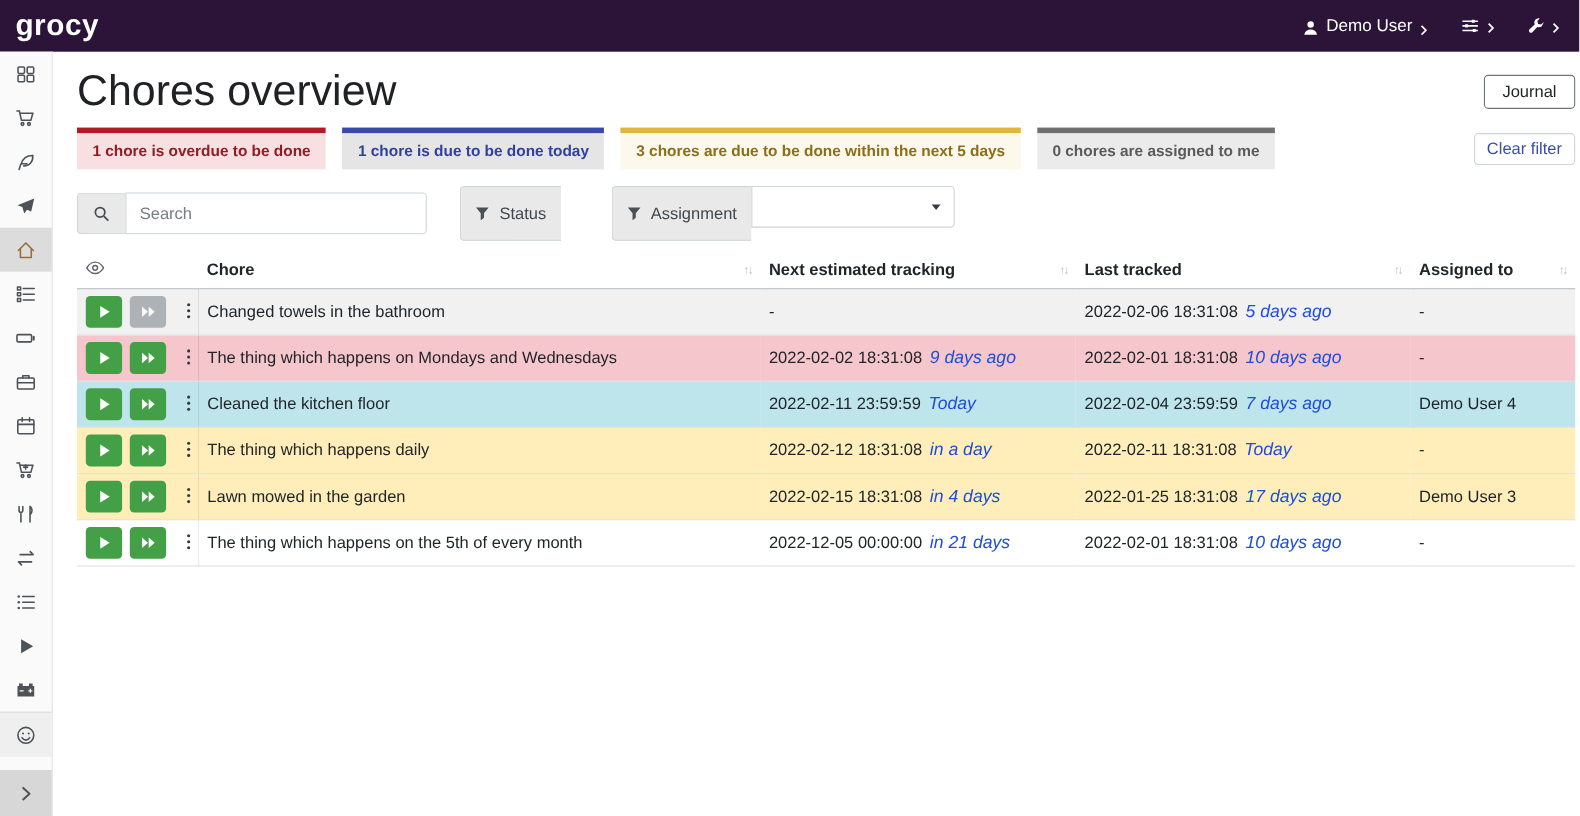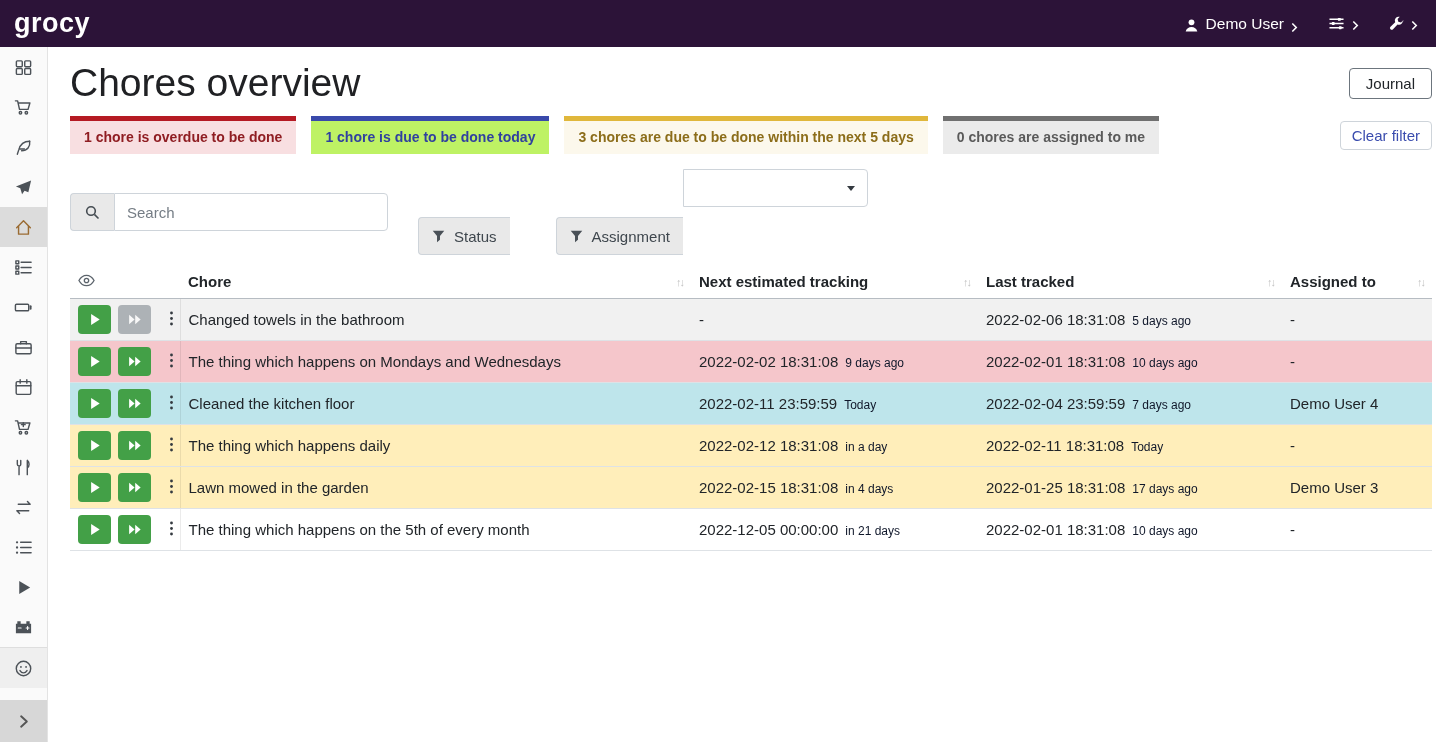--- a/index.html
+++ b/index.html
@@ -36,38 +36,38 @@
   .status-row{display:flex;align-items:center;gap:15px;}
   .status-card{border-top:5px solid #0369a1;background:#eee;padding:8px 14px 9px;font-size:14px;font-weight:700;cursor:pointer;white-space:nowrap;box-sizing:border-box;}
   .btn-clear{margin-left:auto;background:#fff;border:1px solid #ced4da;border-radius:4px;padding:5px 11px;font-size:15px;color:var(--clear-filter-color,#3a4cae);cursor:pointer;font-family:inherit;}
 
   
   .filters{display:flex;align-items:center;gap:30px;margin:15px 0 10px;}
   .input-group{display:flex;height:38px;}
   .ig-btn{width:44px;background:#e9e9e9;border:1px solid #ced4da;border-right:none;border-radius:4px 0 0 4px;display:flex;align-items:center;justify-content:center;cursor:pointer;box-sizing:border-box;}
   .ig-input{width:274px;border:1px solid #ced4da;border-radius:0 4px 4px 0;padding:0 12px;font-size:15px;font-family:inherit;color:#212529;outline:none;box-sizing:border-box;}
   .ig-input::placeholder{color:#757d85;}
-  .prepend{display:flex;align-items:center;gap:9px;padding:0 13px;background:#e9e9e9;border:1px solid #ced4da;border-right:none;border-radius:4px 0 0 4px;font-size:15px;font-weight:500;color:#3f474e;height:38px;box-sizing:border-box;margin-top:48px;}
+  .prepend{display:flex;align-items:center;gap:9px;padding:0 13px;background:#e9e9e9;border:1px solid #ced4da;border-right:none;border-radius:4px 0 0 4px;font-size:15px;font-weight:500;color:#3f474e;height:50px;box-sizing:border-box;}
   .selectbox{position:relative;border:1px solid #ced4da;border-radius:0 4px 4px 0;background:#fff;display:flex;align-items:center;padding:0 30px 0 12px;font-size:15px;cursor:pointer;min-width:205px;height:38px;box-sizing:border-box;}
   .selectbox.narrow{min-width:185px;}
   .selectbox::after{content:"";position:absolute;right:12px;top:50%;margin-top:-2px;border-left:4.5px solid transparent;border-right:4.5px solid transparent;border-top:5.5px solid #343a40;}
   .grp{display:flex;}
   .grp-assign{margin-left:16px;}
 
   
   table.chores{border-collapse:collapse;width:100%;margin-top:4px;table-layout:fixed;}
   th{position:relative;text-align:left;font-size:15px;font-weight:700;padding:8px 24px 8px 8px;border-bottom:1px solid #b6bcc2;box-sizing:border-box;}
   th .sort{position:absolute;right:8px;top:50%;transform:translateY(-50%);font-size:11px;color:#c3c3c3;letter-spacing:-2px;font-weight:400;}
   td{padding:6px 8px;font-size:15px;border-bottom:1px solid #dee2e6;vertical-align:middle;height:29px;box-sizing:content-box;}
   .cell-controls{white-space:nowrap;border-right:1px solid rgba(0,0,0,.08);}
   .btn-track{width:33px;height:29px;border:none;border-radius:4px;background:var(--accent-green,#43a047);display:inline-flex;align-items:center;justify-content:center;cursor:pointer;vertical-align:middle;padding:0;}
   .btn-track + .btn-track{margin-left:3px;}
   .btn-track.disabled{background:#6c757d;opacity:.5;cursor:default;}
   .btn-dots{background:none;border:none;cursor:pointer;margin-left:9px;padding:2px 5px;vertical-align:middle;}
-  .rel{font-size:12px;color:#0f172a;margin-left:7px;}
+  .rel{font-size:16px;font-style:italic;color:#1d4ed8;margin-left:7px;}
   .chore-name{color:#212529;cursor:pointer;}
 </style>
 </head>
 <body>
 
 <div class="viewport">
 
   <header class="navbar">
     <a class="brand">grocy</a>
     <nav class="nav-right">
@@ -219,21 +219,21 @@
     </nav>
 
     <main class="content">
       <div class="title-row">
         <h1>Chores overview</h1>
         <button class="btn-outline">Journal</button>
       </div>
 
       <div class="status-row">
         <a class="status-card" style="border-top-color: rgb(181, 26, 35); color: rgb(143, 29, 34); background-color: rgb(248, 223, 225);">1 chore is overdue to be done</a>
-        <a class="status-card" style="border-top-color: rgb(57, 73, 171); color: rgb(48, 64, 159); background-color: #bef264;">1 chore is due to be done today</a>
+        <a class="status-card" style="border-top-color: rgb(57, 73, 171); color: rgb(48, 64, 159); background-color: #e5e5e5;">1 chore is due to be done today</a>
         <a class="status-card" style="border-top-color: rgb(224, 183, 59); color: rgb(140, 109, 26); background-color: rgb(252, 248, 236);">3 chores are due to be done within the next 5 days</a>
         <a class="status-card" style="border-top-color: rgb(112, 112, 112); color: rgb(90, 90, 90); background-color: rgb(235, 235, 235);">0 chores are assigned to me</a>
         <button class="btn-clear">Clear filter</button>
       </div>
 
       <div class="filters">
         <div class="input-group">
           <span class="ig-btn">
               <svg width="15" height="15" viewBox="0 0 16 16" fill="none" stroke="#454c52" stroke-width="1.7">
                 <circle cx="6.4" cy="6.4" r="4.6"></circle>

